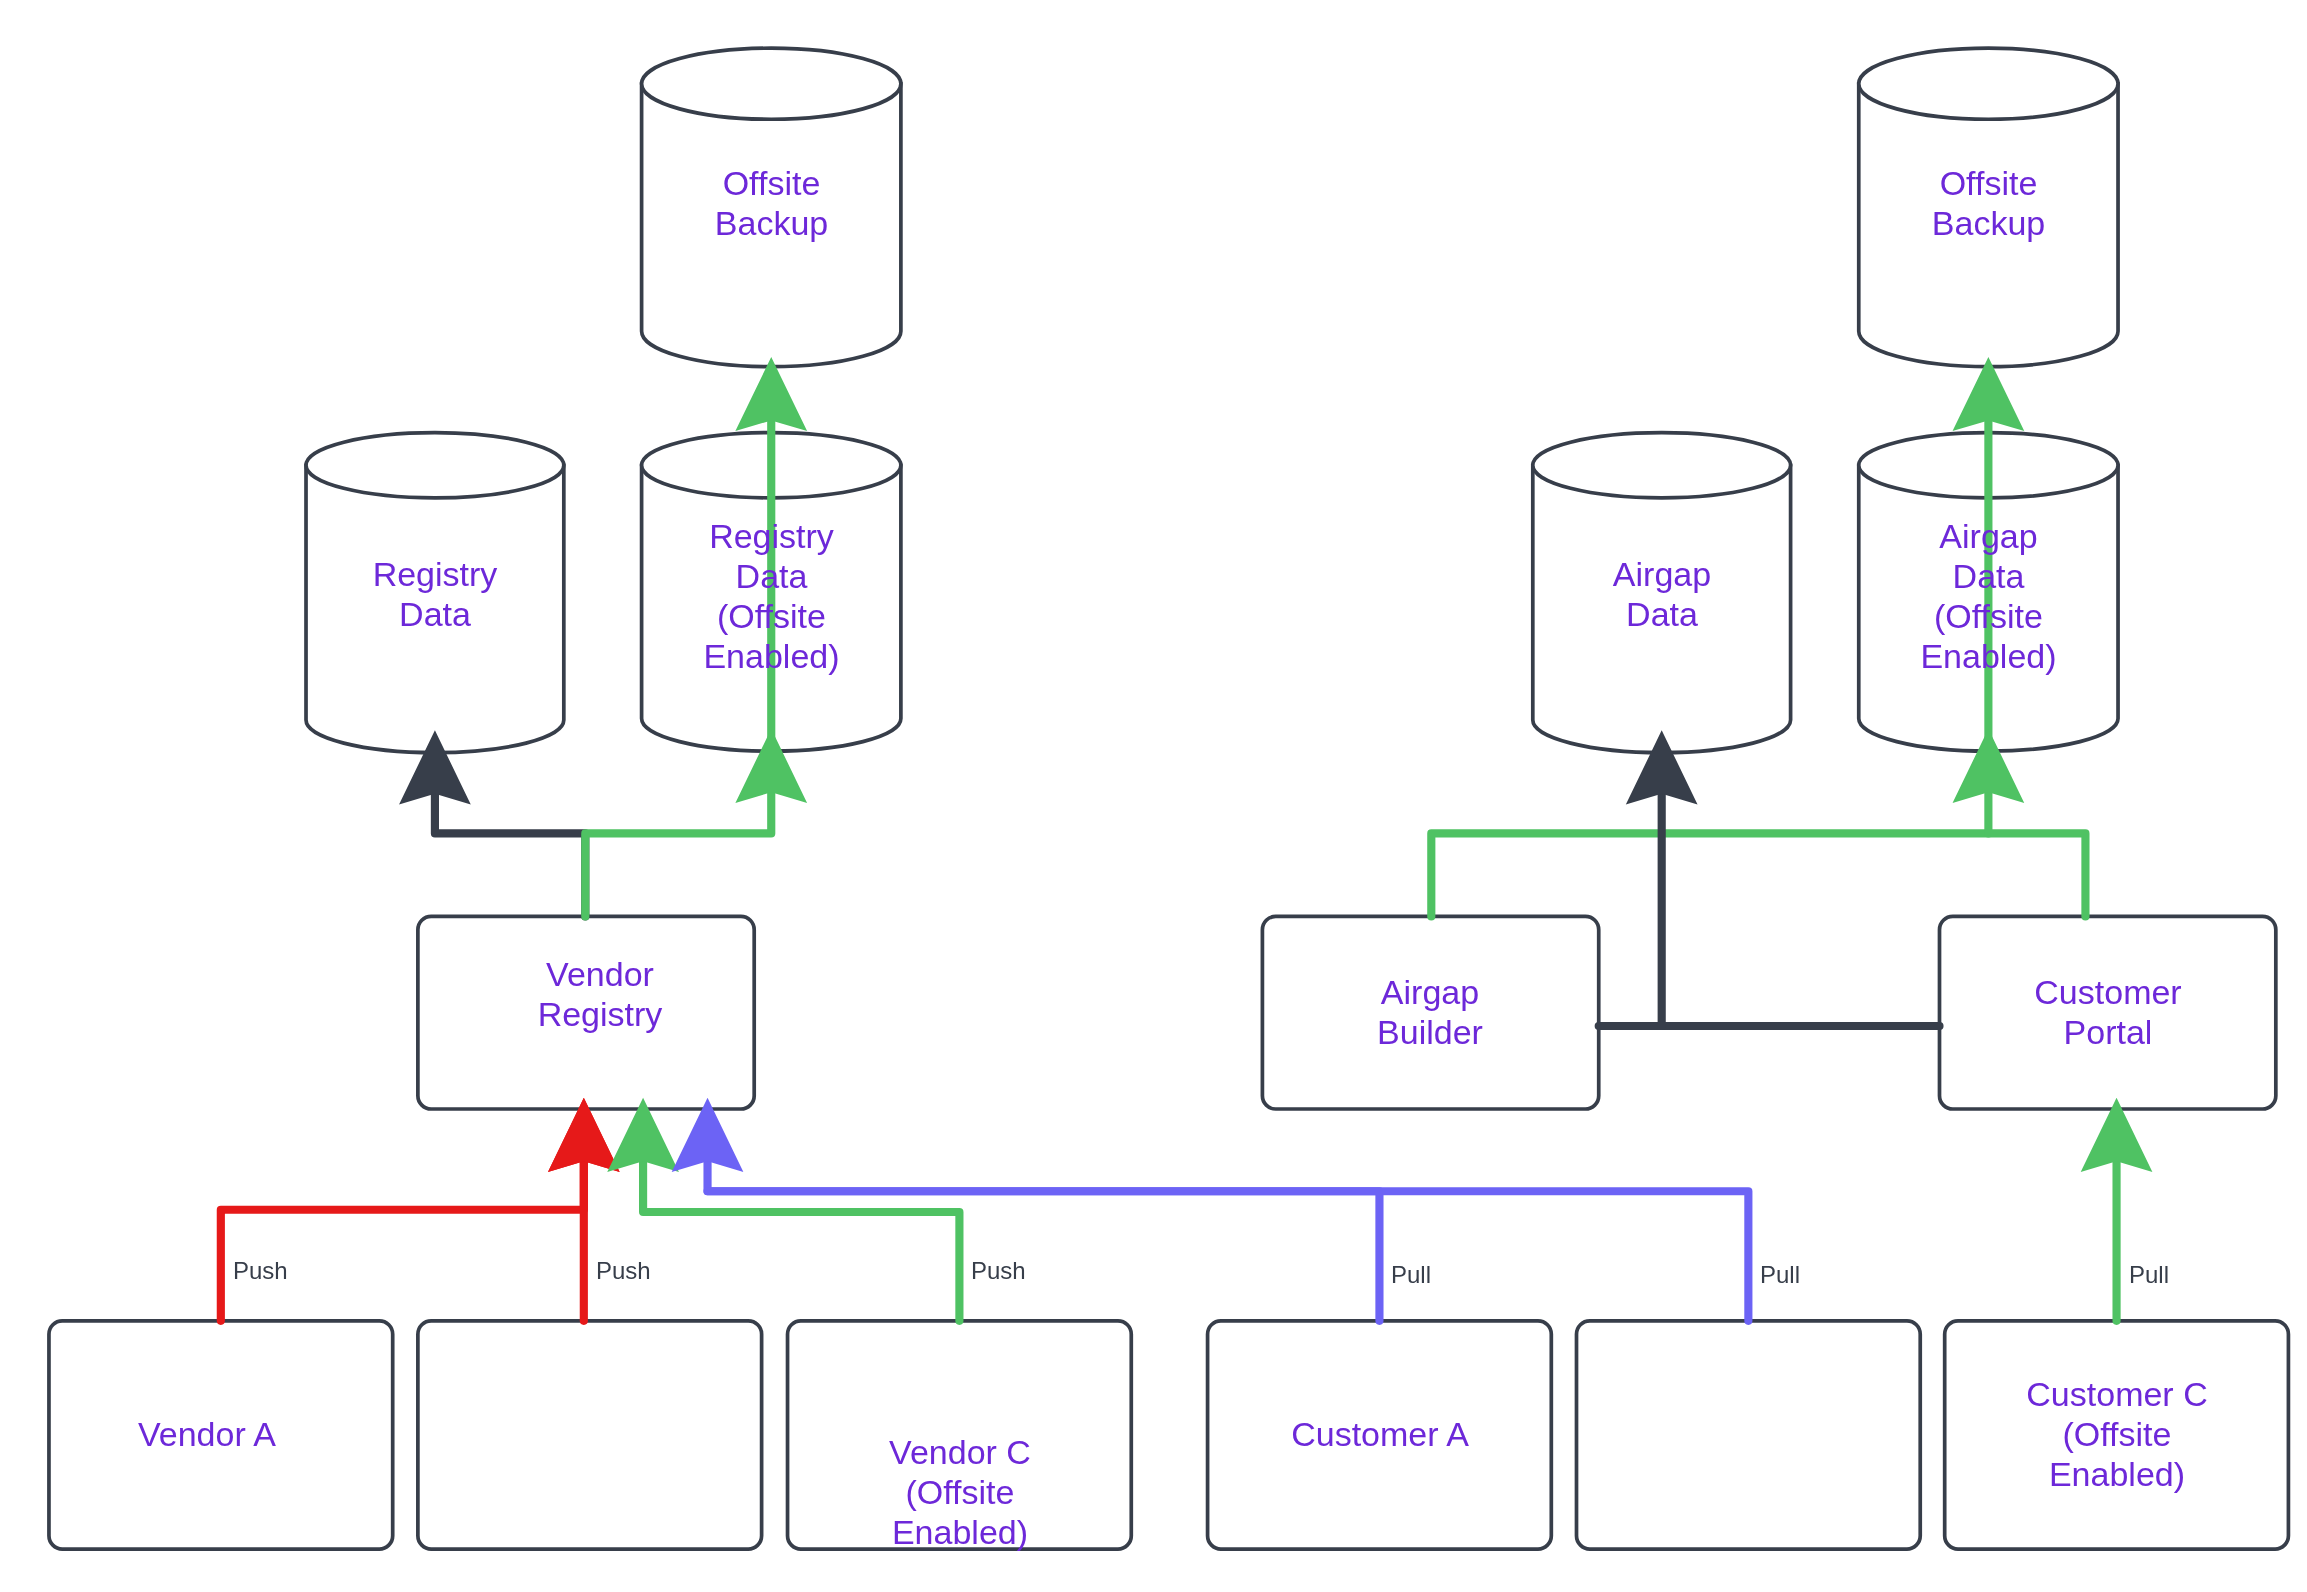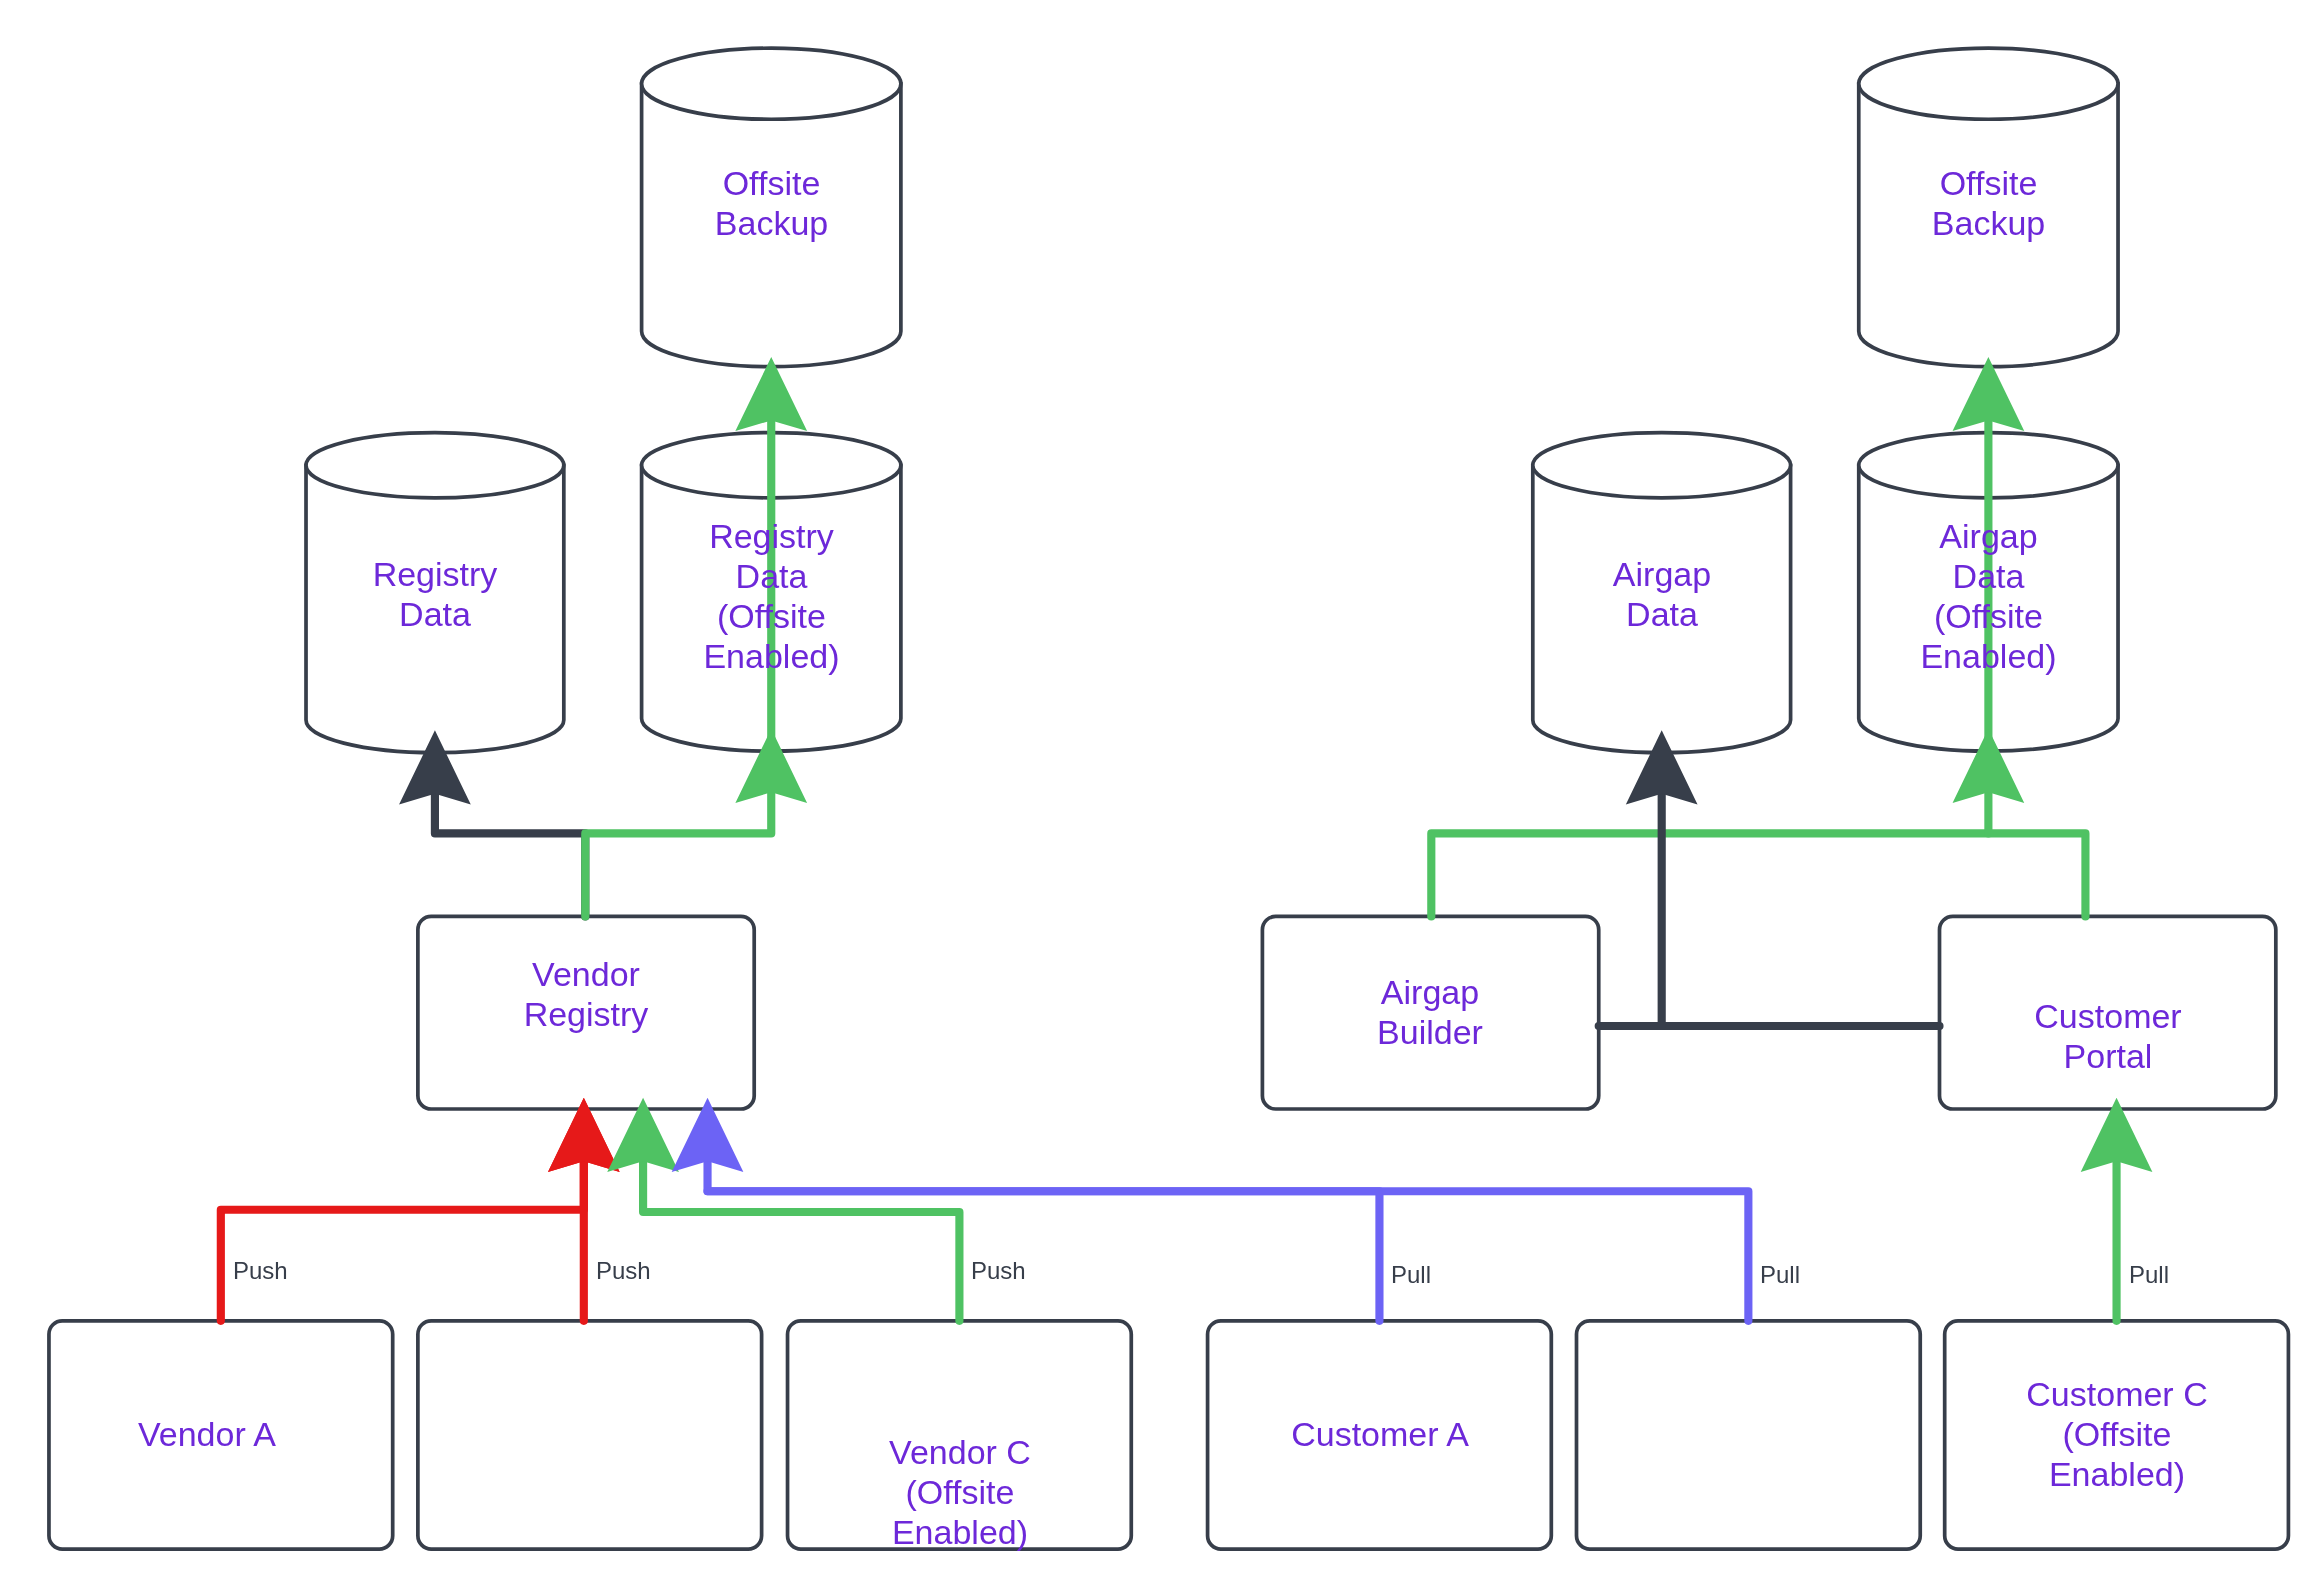--- a/index.html
+++ b/index.html
@@ -127,21 +127,21 @@
 Backup</div>
 
 <div class="nodeText" style="left:306px;top:521px;width:258px;height:148px;">Registry
 Data</div>
 
 <div class="nodeText" style="left:642px;top:482px;width:259px;height:230px;">Registry
 Data
 (Offsite
 Enabled)</div>
 
-<div class="nodeText" style="left:418px;top:916px;width:336px;height:158px;">Vendor
+<div class="nodeText" style="left:432px;top:916px;width:336px;height:158px;">Vendor
 Registry</div>
 
 <div class="nodeText" style="left:49px;top:1321px;width:316px;height:228px;">Vendor A</div>
 
 
 <div class="nodeText" style="left:788px;top:1379px;width:344px;height:228px;">Vendor C
 (Offsite
 Enabled)</div>
 
 <div class="nodeText" style="left:1859px;top:130px;width:259px;height:148px;">Offsite
@@ -151,21 +151,21 @@
 Data</div>
 
 <div class="nodeText" style="left:1859px;top:482px;width:259px;height:230px;">Airgap
 Data
 (Offsite
 Enabled)</div>
 
 <div class="nodeText" style="left:1262px;top:916px;width:336px;height:193px;">Airgap
 Builder</div>
 
-<div class="nodeText" style="left:1940px;top:916px;width:336px;height:193px;margin-top:24px;">Customer
+<div class="nodeText" style="left:1940px;top:916px;width:336px;height:193px;">Customer
 Portal</div>
 
 <div class="nodeText" style="left:1208px;top:1321px;width:344px;height:228px;">Customer A</div>
 
 
 <div class="nodeText" style="left:1945px;top:1321px;width:344px;height:228px;">Customer C
 (Offsite
 Enabled)</div>
 
 <div class="edgeLabel" style="left:230px;top:1259px;">Push</div>

